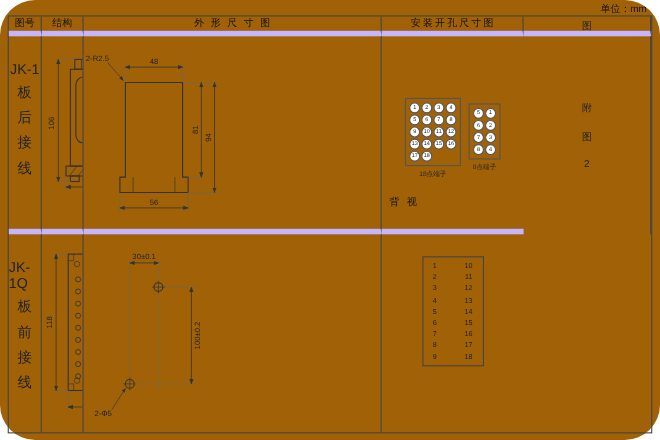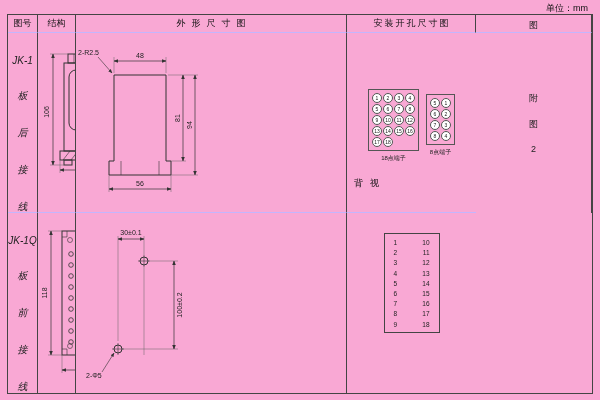--- a/index.html
+++ b/index.html
@@ -1,33 +1,33 @@
 <!DOCTYPE html>
 <html><head>
 <meta charset="utf-8">
 <style>
   * { margin:0; padding:0; box-sizing:border-box; }
   html,body { width:600px; height:400px; background:#fff; overflow:hidden; }
-  .sheet { position:relative; width:600px; height:400px; background:#f9a8d4;
-           font-family:"Liberation Sans", sans-serif; color:#222; }
+  .sheet { position:relative; width:600px; height:400px; background:#a16207;
+           font-family:"Liberation Sans", sans-serif; color:#222;border-radius:32px; }
   .unit { position:absolute; top:2px; right:12px; font-size:9px; color:#111; }
   .tbl { position:absolute; left:7px; top:14px; width:586px; height:380px;
          border:1px solid #444; display:grid;
          grid-template-columns:30px 38px 271px 129px 1fr;
          grid-template-rows:18px 180px 1fr; }
-  .cell { border-right:1px solid #444; border-bottom:1px solid #c4b5fd; overflow:hidden; position:relative; }
+  .cell { border-right:1px solid #444; border-bottom:5px solid #c4b5fd; overflow:hidden; position:relative; }
   .lastcol { border-right:none; }
   .lastrow { border-bottom:none; }
   .hcell { display:flex; align-items:center; justify-content:center; font-size:9px; color:#111; white-space:nowrap; }
   .sp6 { letter-spacing:6px; text-indent:6px; }
   .sp2 { letter-spacing:2px; text-indent:2px; }
   .sp5 { letter-spacing:5px; text-indent:5px; }
   .vstack { display:flex; flex-direction:column; align-items:center; height:100%; font-size:9px; }
   .vfig { justify-content:center; gap:13px; }
-  .vstruct { padding-top:22px; gap:23px; font-size:10px;font-style:italic; }
+  .vstruct { padding-top:22px; gap:5px; font-size:13px; }
   svg { display:block; }
   svg text { fill:#222; font-size:7px; font-family:"Liberation Sans", sans-serif; }
   .olin { stroke:#333; stroke-width:1; fill:none; }
   .thin { stroke:#333; stroke-width:.6; fill:none; }
   .ext  { stroke:#666; stroke-width:.5; fill:none; }
   .dim  { stroke:#333; stroke-width:.7; fill:none; marker-start:url(#arr); marker-end:url(#arr); }
   .lead { stroke:#333; stroke-width:.6; fill:none; marker-end:url(#arr); }
   .cline{ stroke:#444; stroke-width:.6; fill:none; stroke-dasharray:7 2 1.5 2; }
   .termwrap { display:flex; justify-content:center; align-items:flex-start; gap:7px; padding-top:56px; }
   .tblock { text-align:center; }

